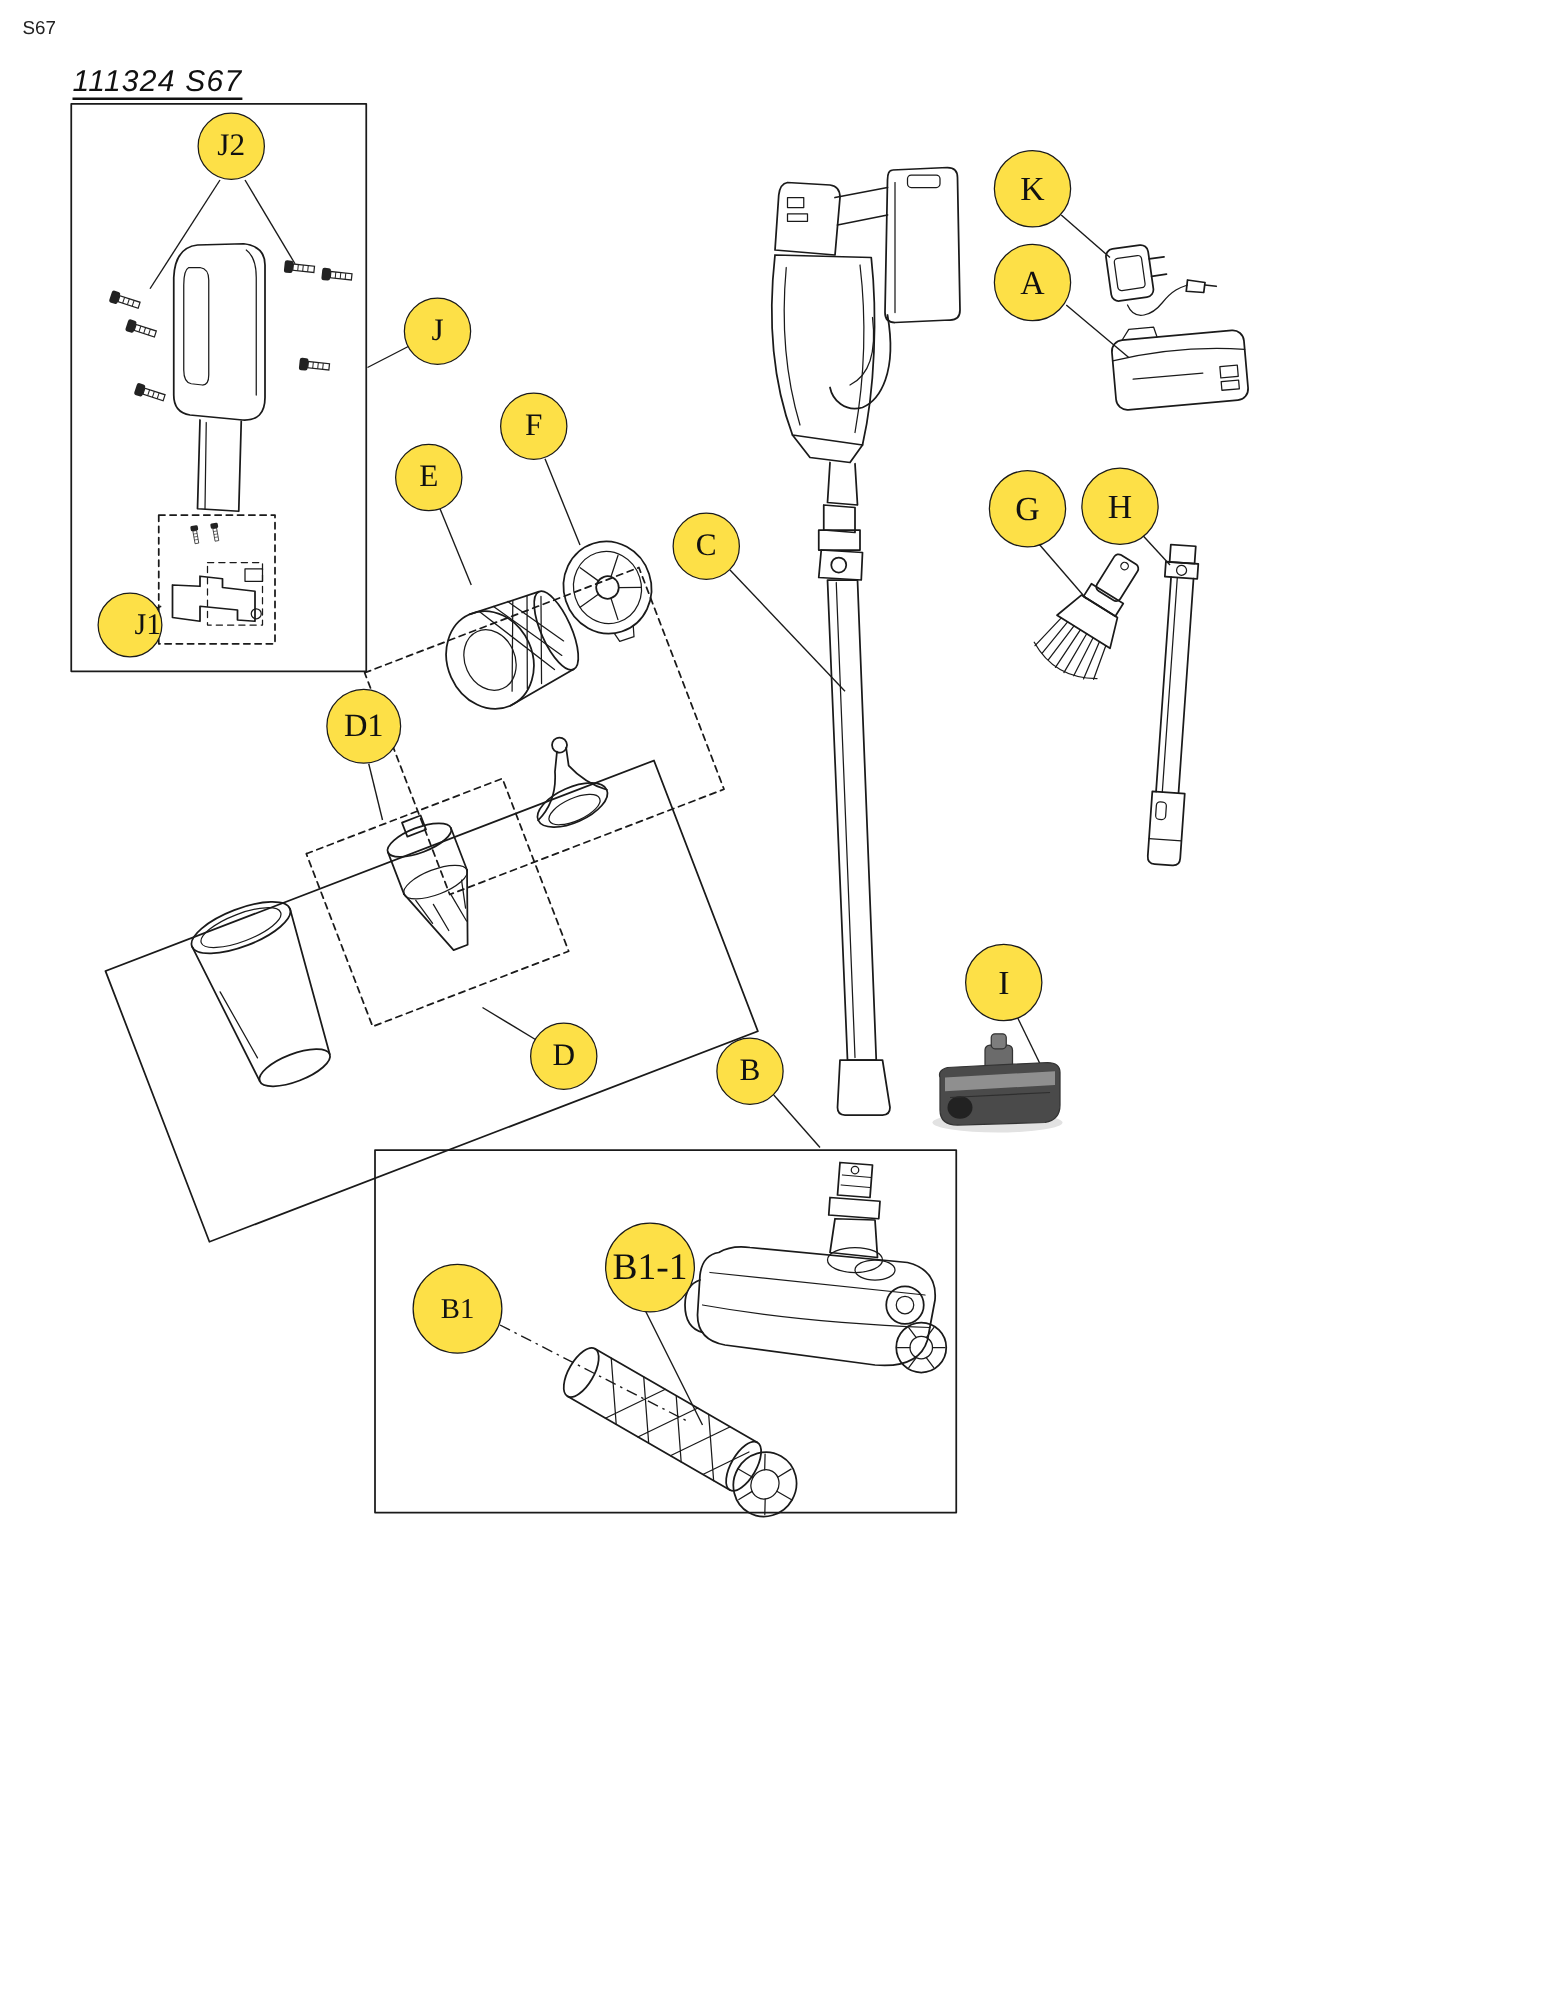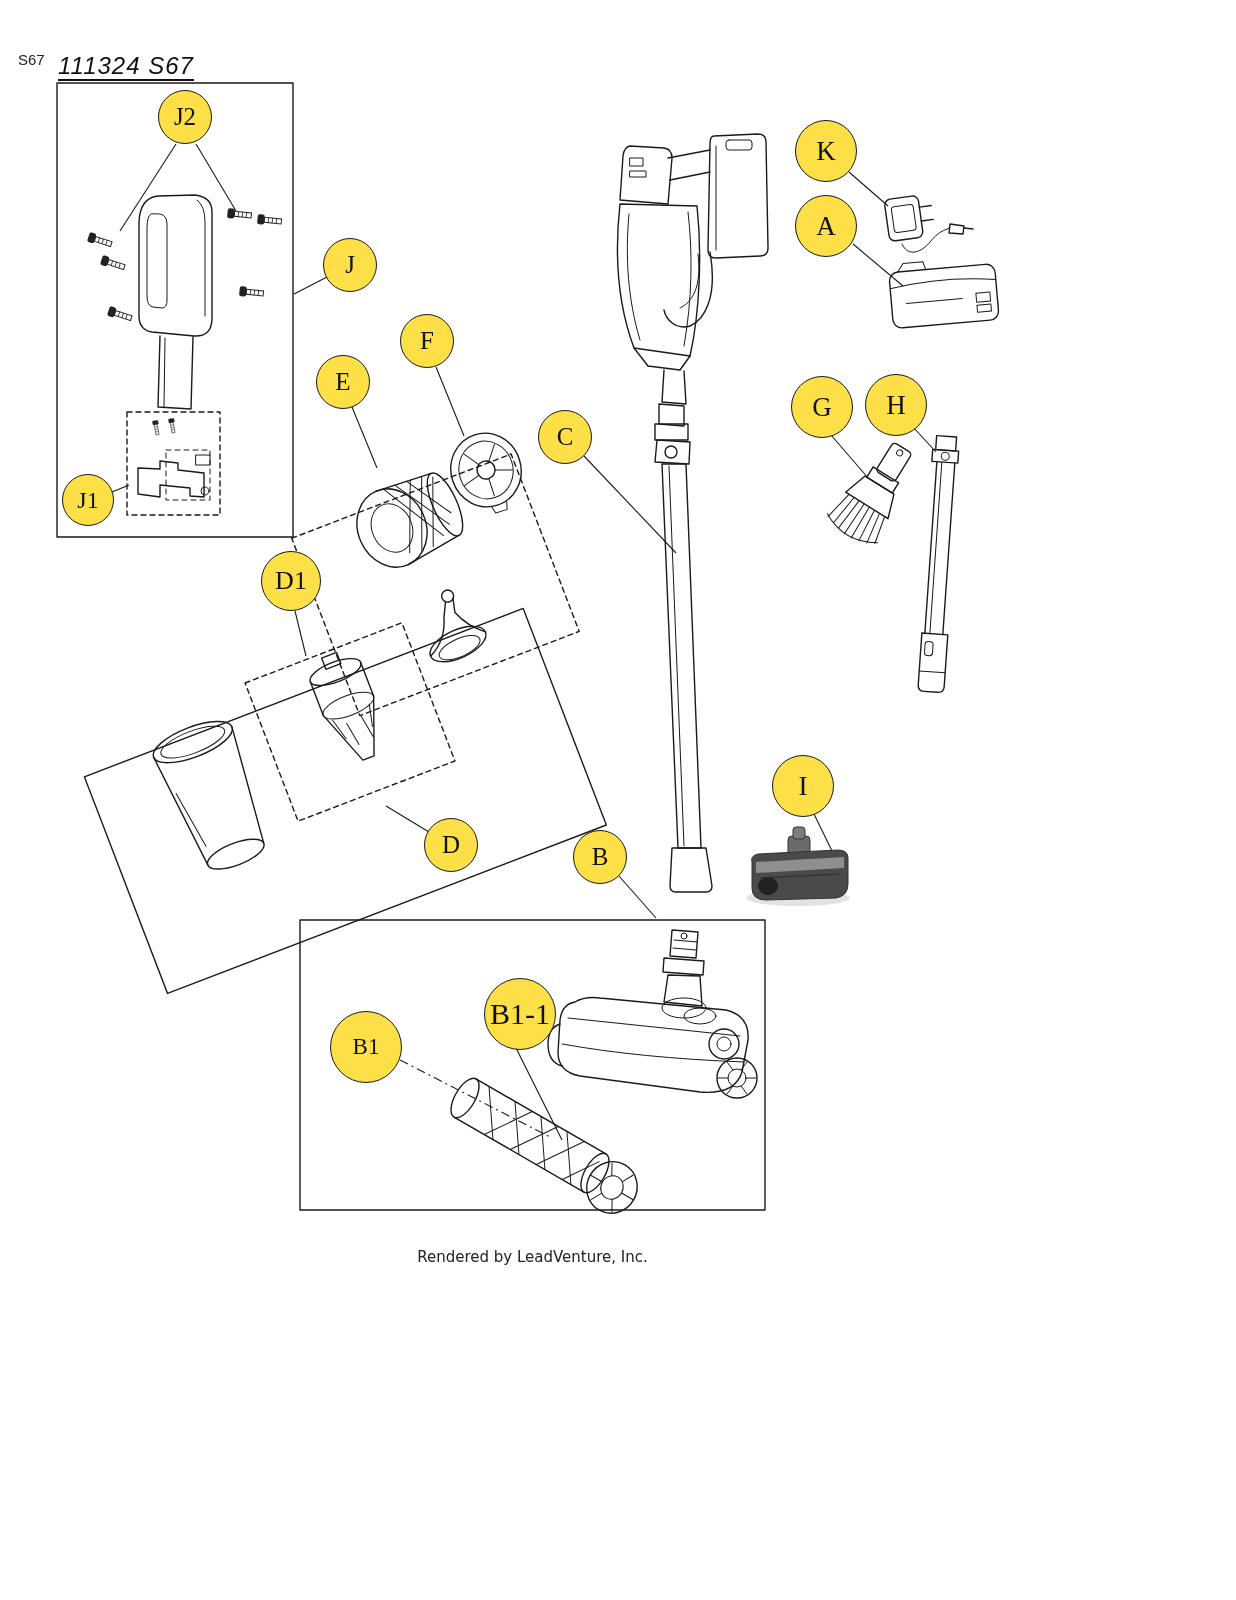--- a/index.html
+++ b/index.html
@@ -1,18 +1,18 @@
 <!DOCTYPE html>
 <html><head>
 <meta charset="utf-8">
 <style>
   html,body{margin:0;padding:0;background:#fff;}
   #page{position:relative;width:1236px;height:1600px;background:#fff;overflow:hidden;
         font-family:"Liberation Sans",sans-serif;color:#111;}
-  .corner-code{position:absolute;left:18px;top:14px;font-size:15px;color:#222;margin-top:37px;}
+  .corner-code{position:absolute;left:18px;top:14px;font-size:15px;color:#222;}
   .title{position:absolute;left:58px;top:52px;font-size:24px;letter-spacing:1px;
          color:#111;text-decoration:underline;text-underline-offset:5px;font-style:italic;}
   .footer-credit{position:absolute;left:300px;top:1248px;width:465px;text-align:center;
                  font-size:15px;color:#222;font-family:"DejaVu Sans",sans-serif;}
   .footer-page{position:absolute;left:0;top:1532px;width:1236px;text-align:center;
                font-size:15px;color:#111;}
   svg{position:absolute;left:0;top:0;}
   .s{fill:none;stroke:#1a1a1a;stroke-width:1.4;stroke-linecap:round;stroke-linejoin:round;}
   .thin{stroke-width:1;}
   .dash{stroke-dasharray:5 4;}
@@ -271,21 +271,21 @@
       </g>
     </g>
   </svg>
 
   <div class="callout" style="left:158px;top:90px;width:54px;height:54px;font-size:25px;">
       <span>J2</span>
     </div>
   <div class="callout" style="left:323px;top:238px;width:54px;height:54px;font-size:25px;">
       <span>J</span>
     </div>
-  <div class="callout" style="left:62px;top:474px;width:52px;height:52px;font-size:24px;">
+  <div class="callout" style="left:78px;top:474px;width:52px;height:52px;font-size:24px;justify-content:flex-end;">
       <span>J1</span>
     </div>
   <div class="callout" style="left:316px;top:355px;width:54px;height:54px;font-size:25px;">
       <span>E</span>
     </div>
   <div class="callout" style="left:400px;top:314px;width:54px;height:54px;font-size:25px;">
       <span>F</span>
     </div>
   <div class="callout" style="left:538px;top:410px;width:54px;height:54px;font-size:25px;">
       <span>C</span>
@@ -314,14 +314,13 @@
   <div class="callout" style="left:772px;top:755px;width:62px;height:62px;font-size:27px;">
       <span>I</span>
     </div>
   <div class="callout" style="left:330px;top:1011px;width:72px;height:72px;font-size:23px;">
       <span>B1</span>
     </div>
   <div class="callout" style="left:484px;top:978px;width:72px;height:72px;font-size:30px;">
       <span>B1-1</span>
     </div>
 
-  <div class="footer-credit">Rendered by LeadVenture, Inc.</div>
 </div>
 
 </body></html>

